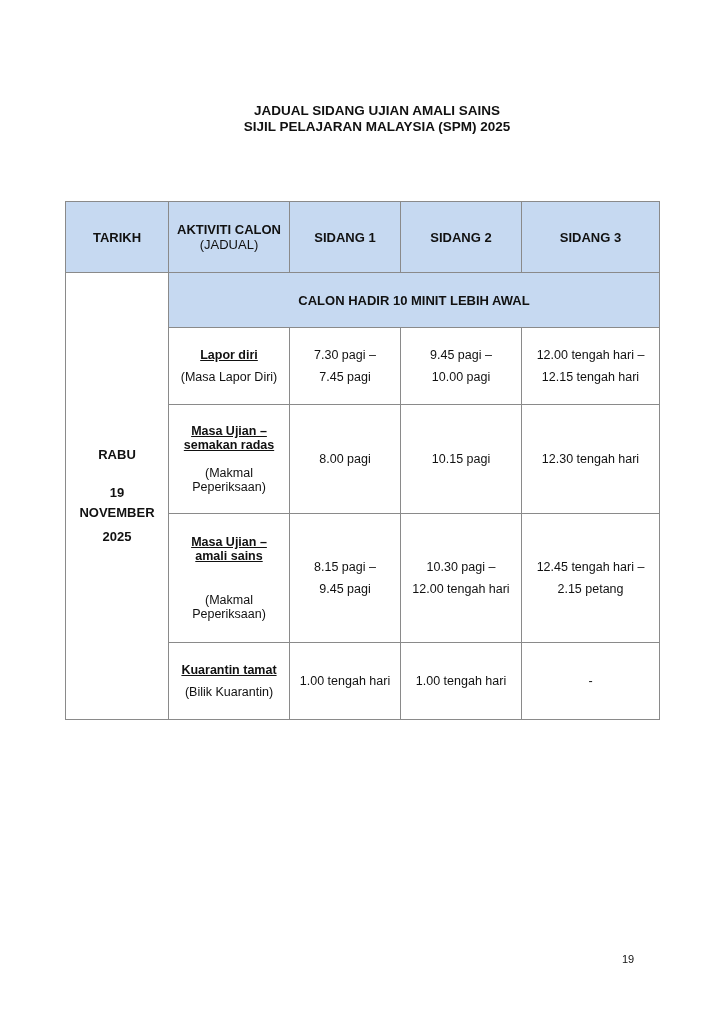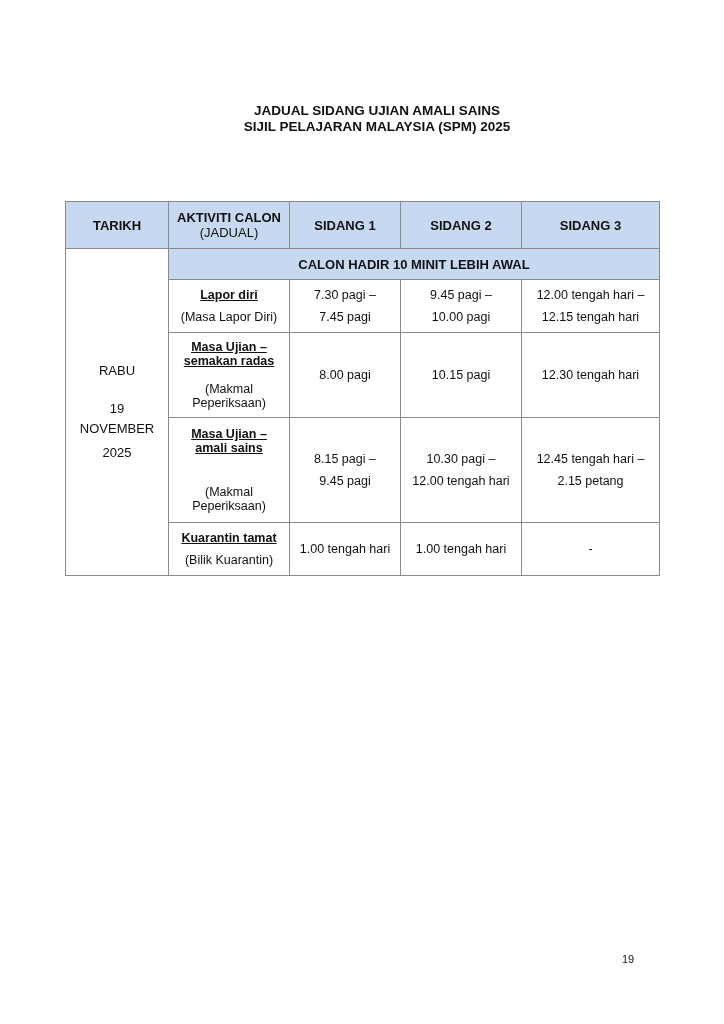--- a/index.html
+++ b/index.html
@@ -4,25 +4,25 @@
 <style>
   html, body { margin: 0; padding: 0; background: #ffffff; }
   body { width: 724px; height: 1024px; position: relative; overflow: hidden;
          font-family: "Liberation Sans", sans-serif; color: #111; }
   .title { position: absolute; top: 103px; left: 15px; width: 724px; text-align: center;
            font-weight: bold; font-size: 13.5px; line-height: 16px; }
   .title div { white-space: nowrap; }
   table.sched { position: absolute; top: 201px; left: 65px; width: 594px;
                 border-collapse: collapse; table-layout: fixed; font-size: 12.5px; }
   table.sched td, table.sched th { border: 1px solid #8a8a8a; text-align: center;
-                vertical-align: middle; padding: 0 4px; }
+                vertical-align: middle; padding: 12px 4px; }
   th.hdr { background: #c6d9f1; font-weight: bold; height: 46px; font-size: 13px; }
   .hdr .sub { font-weight: normal; display: block; }
   td.band { background: #c6d9f1; font-weight: bold; height: 30px; font-size: 13px; }
-  td.date { font-weight: normal; font-size: 13px; line-height: 20px; }
+  td.date { font-weight: bold; font-size: 13px; line-height: 20px; }
   .act-b { font-weight: bold; display: block; text-decoration: underline; }
   .act-n { display: block; }
   .row1 td { height: 52px; }
   .row2 td { height: 84px; }
   .row3 td { height: 104px; }
   .row4 td { height: 52px; }
   .cell-line { display: block; line-height: 22px; }
   .pgnum { position: absolute; top: 953px; left: 622px; font-size: 11px; }
 </style>
 </head>

